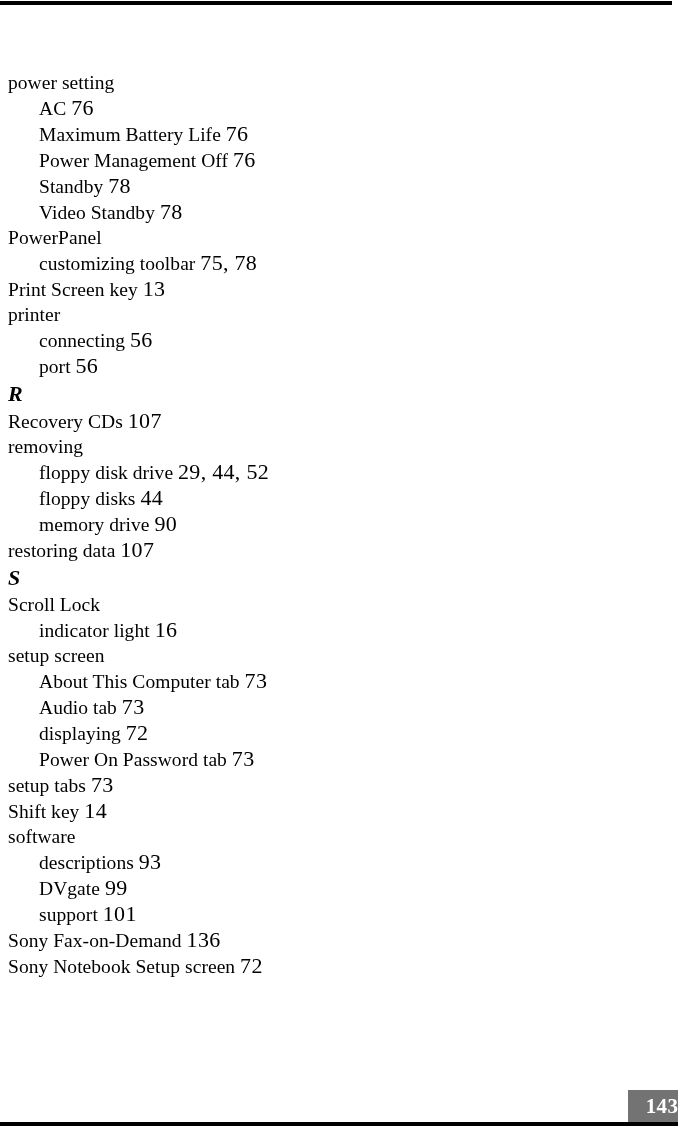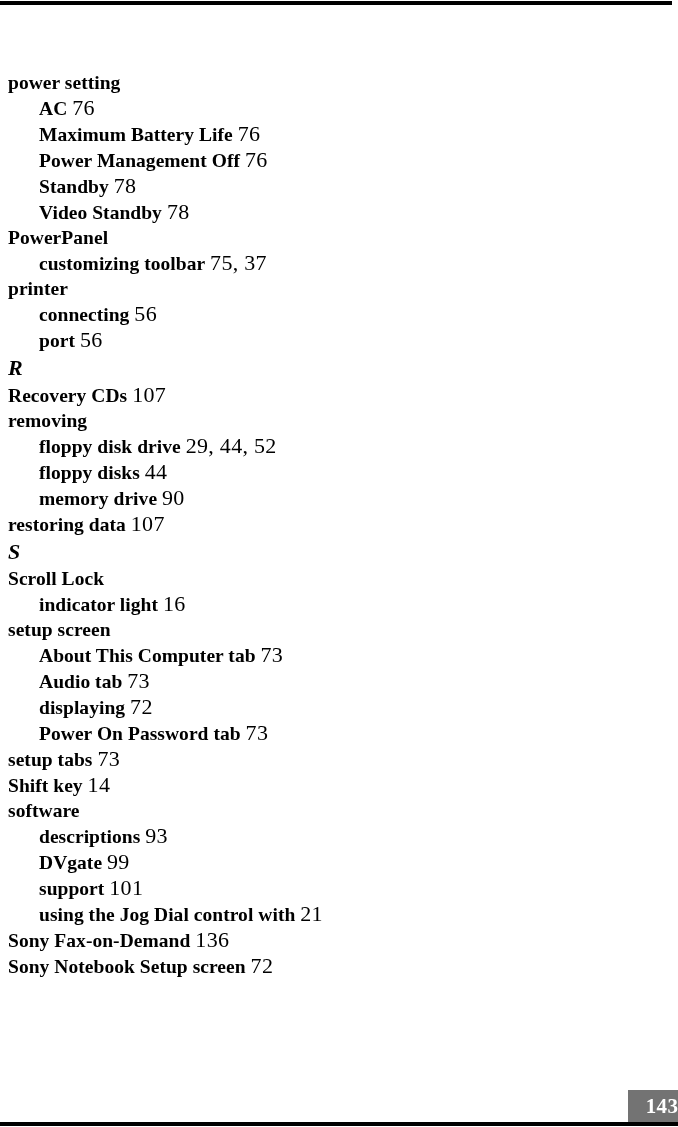--- a/index.html
+++ b/index.html
@@ -60,21 +60,20 @@
     font-size: 22px;
     line-height: 29px;
     font-weight: bold;
     font-style: italic;
     font-family: "Liberation Serif", "DejaVu Serif", serif;
     padding-left: 0;
   }
 
   .term {
     font-size: 19.5px;
-    font-weight: bold;
   }
   .pages {
     font-size: 22px;
     letter-spacing: 0.3px;
     text-align: center;
   }
 
   
   .page-number-box {
     position: absolute;
@@ -99,21 +98,22 @@
 <div class="rule-top"></div>
 
 <div class="index-body" id="index-body">
     <div class="entry main"><span class="term">power setting</span></div>
     <div class="entry sub"><span class="term">AC</span> <span class="pages">76</span></div>
     <div class="entry sub"><span class="term">Maximum Battery Life</span> <span class="pages">76</span></div>
     <div class="entry sub"><span class="term">Power Management Off</span> <span class="pages">76</span></div>
     <div class="entry sub"><span class="term">Standby</span> <span class="pages">78</span></div>
     <div class="entry sub"><span class="term">Video Standby</span> <span class="pages">78</span></div>
     <div class="entry main"><span class="term">PowerPanel</span></div>
-    <div class="entry sub"><span class="term">customizing toolbar</span> <span class="pages">75, 37</span></div>
+    <div class="entry sub"><span class="term">customizing toolbar</span> <span class="pages">75, 78</span></div>
+    <div class="entry main"><span class="term">Print Screen key</span> <span class="pages">13</span></div>
     <div class="entry main"><span class="term">printer</span></div>
     <div class="entry sub"><span class="term">connecting</span> <span class="pages">56</span></div>
     <div class="entry sub"><span class="term">port</span> <span class="pages">56</span></div>
     <div class="section-head"><span>R</span></div>
     <div class="entry main"><span class="term">Recovery CDs</span> <span class="pages">107</span></div>
     <div class="entry main"><span class="term">removing</span></div>
     <div class="entry sub"><span class="term">floppy disk drive</span> <span class="pages">29, 44, 52</span></div>
     <div class="entry sub"><span class="term">floppy disks</span> <span class="pages">44</span></div>
     <div class="entry sub"><span class="term">memory drive</span> <span class="pages">90</span></div>
     <div class="entry main"><span class="term">restoring data</span> <span class="pages">107</span></div>
@@ -124,21 +124,20 @@
     <div class="entry sub"><span class="term">About This Computer tab</span> <span class="pages">73</span></div>
     <div class="entry sub"><span class="term">Audio tab</span> <span class="pages">73</span></div>
     <div class="entry sub"><span class="term">displaying</span> <span class="pages">72</span></div>
     <div class="entry sub"><span class="term">Power On Password tab</span> <span class="pages">73</span></div>
     <div class="entry main"><span class="term">setup tabs</span> <span class="pages">73</span></div>
     <div class="entry main"><span class="term">Shift key</span> <span class="pages">14</span></div>
     <div class="entry main"><span class="term">software</span></div>
     <div class="entry sub"><span class="term">descriptions</span> <span class="pages">93</span></div>
     <div class="entry sub"><span class="term">DVgate</span> <span class="pages">99</span></div>
     <div class="entry sub"><span class="term">support</span> <span class="pages">101</span></div>
-    <div class="entry sub"><span class="term">using the Jog Dial control with</span> <span class="pages">21</span></div>
     <div class="entry main"><span class="term">Sony Fax-on-Demand</span> <span class="pages">136</span></div>
     <div class="entry main"><span class="term">Sony Notebook Setup screen</span> <span class="pages">72</span></div>
   </div>
 
 <div class="page-number-box">
   <span>143</span>
 </div>
 
 <div class="rule-bottom"></div>
 

